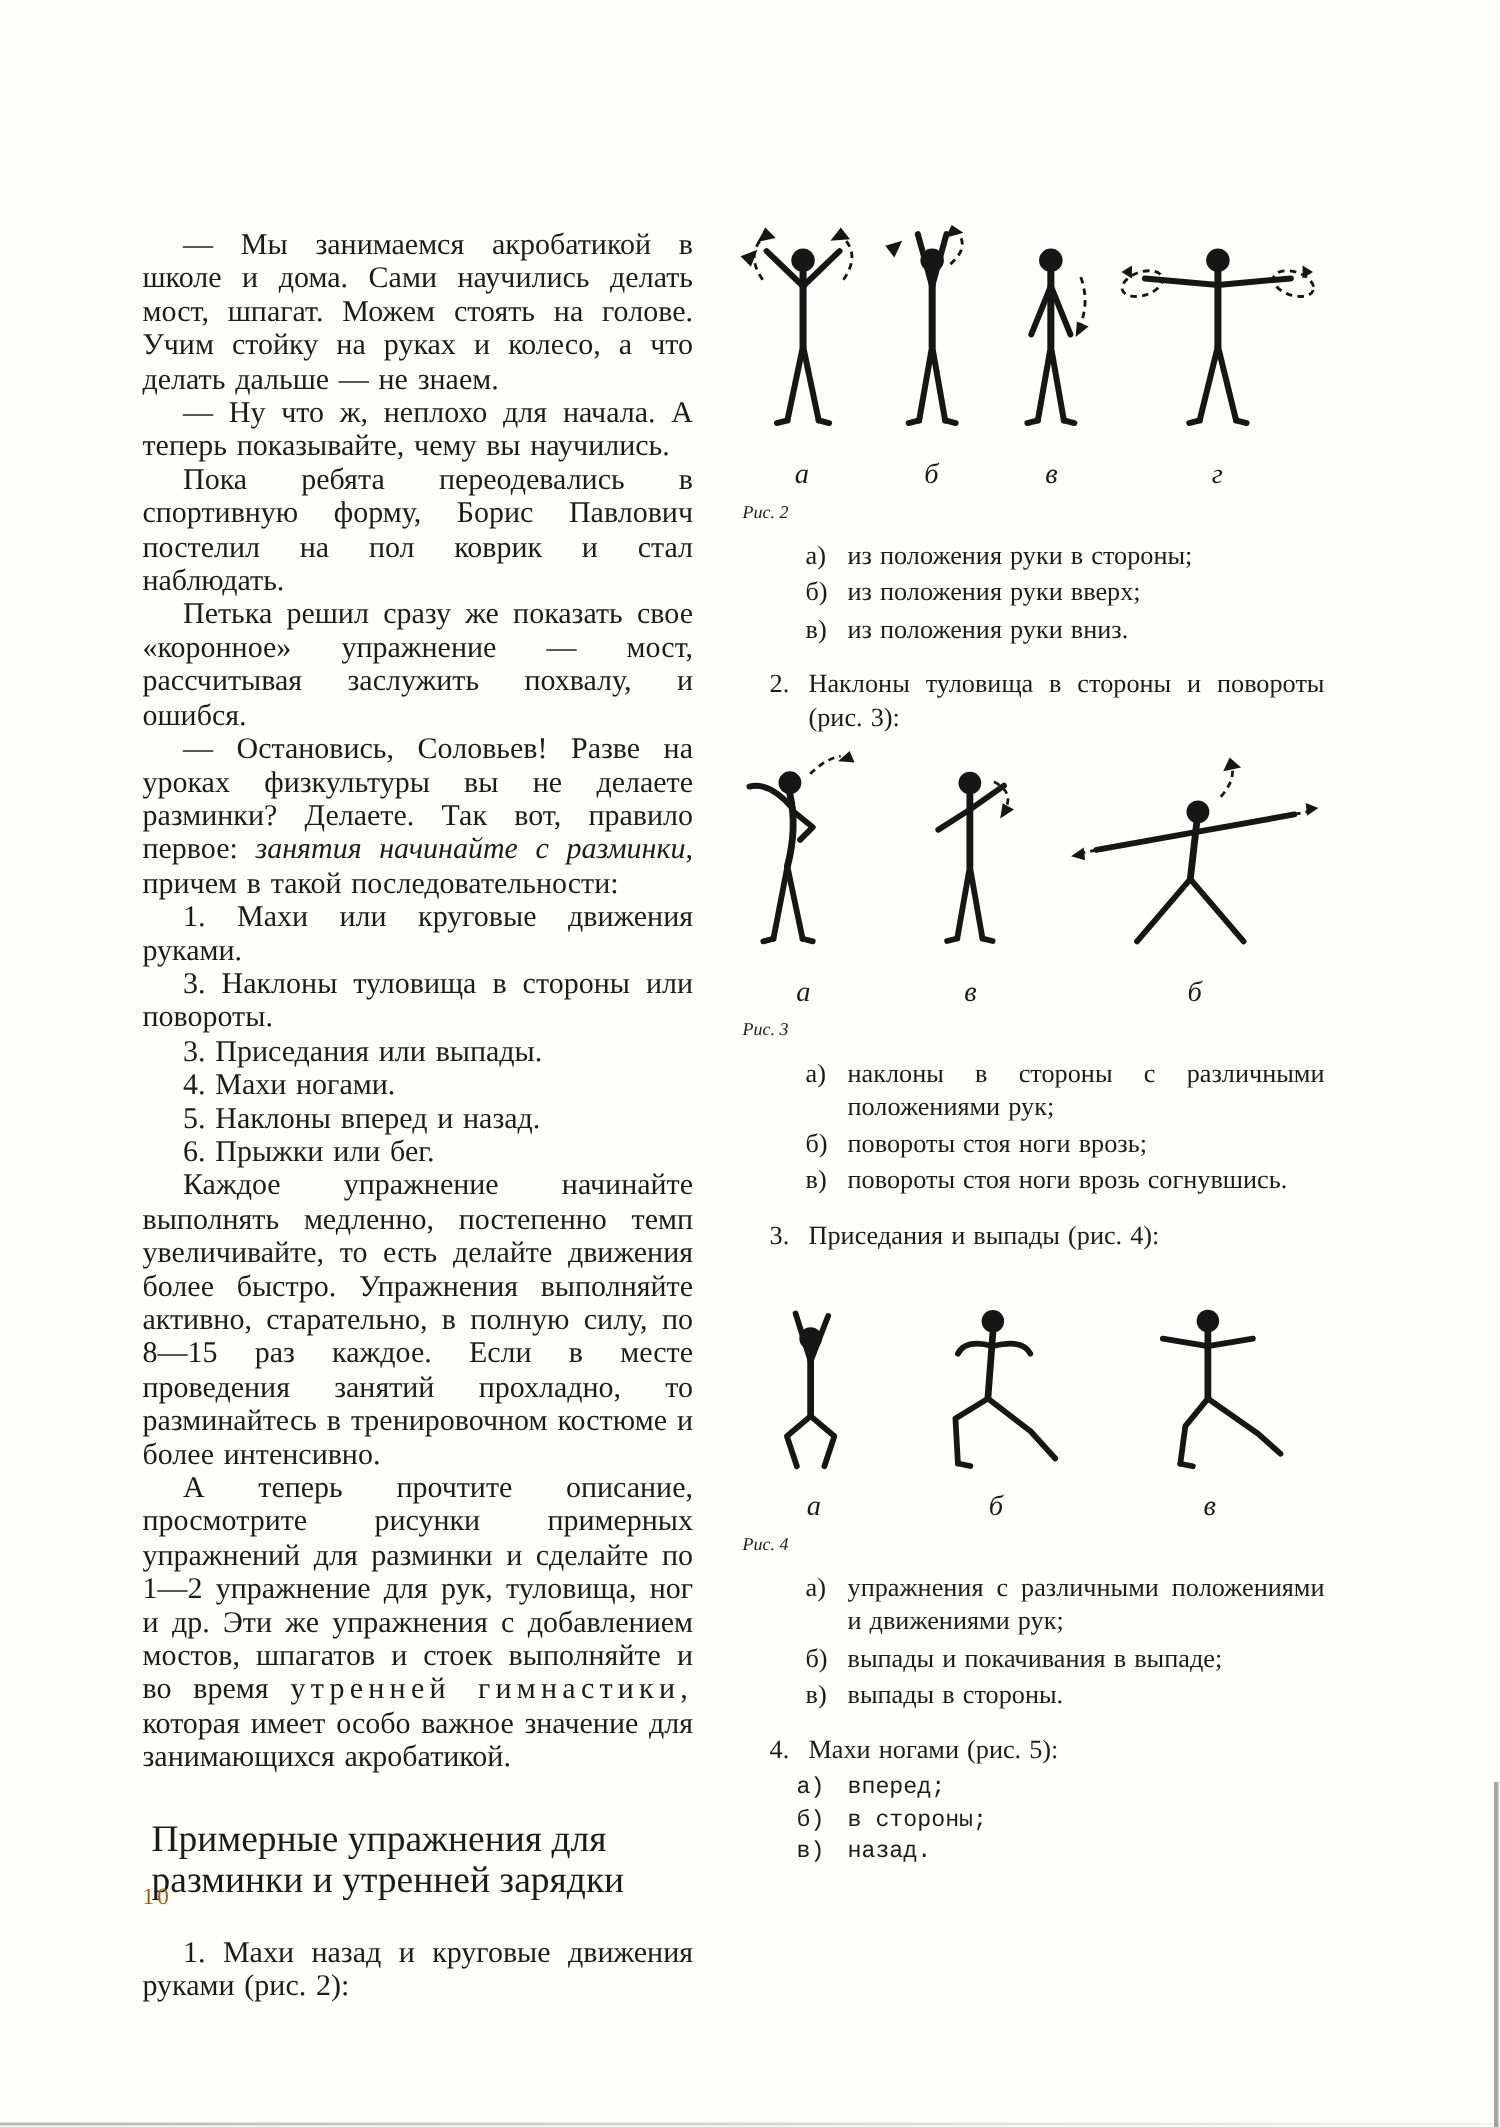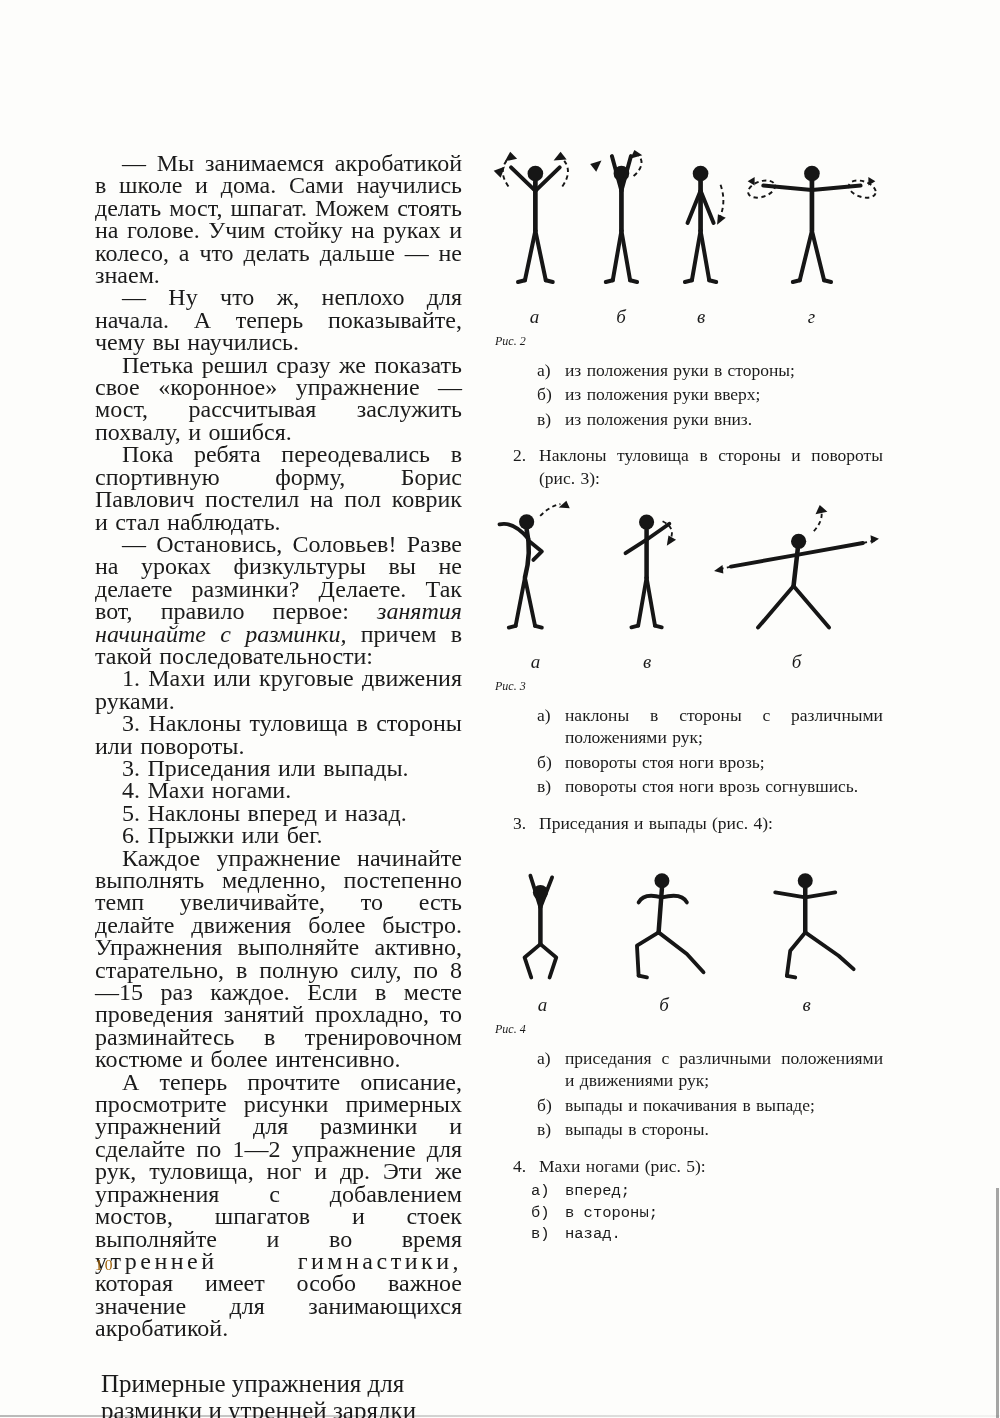--- a/index.html
+++ b/index.html
@@ -21,21 +21,21 @@
   .page::before {
     content:""; position:absolute; left:0; bottom:1px;
     width:100%; height:2px;
     background:linear-gradient(to right, rgba(60,60,60,.35), rgba(60,60,60,.05));
   }
 
   .col-left  { position:absolute; left:95px;  top:152px; width:367px; }
   .col-right { position:absolute; left:487px; top:150px; width:396px; }
 
   .para {
-    font-size:24px; line-height:22.4px;
+    font-size:20px; line-height:22.4px;
     text-align:justify; word-spacing:1.5px;
   }
   .indent { text-indent:27px; }
   .ital { font-style:italic; }
   .spaced { letter-spacing:3.5px; }
 
   .heading {
     font-weight:normal;
     font-size:25px; line-height:27px;
     margin:30px 0 24px 6px;
@@ -85,22 +85,22 @@
   }
 </style>
 </head>
 <body>
 
 <div class="page">
 
   <div class="col-left">
     <p class="para indent">— Мы занимаемся акробатикой в школе и дома. Сами научились делать мост, шпагат. Можем стоять на голове. Учим стойку на руках и колесо, а что делать дальше — не знаем.</p>
     <p class="para indent">— Ну что ж, неплохо для начала. А теперь показывайте, чему вы научились.</p>
+    <p class="para indent">Пока ребята переодевались в спортивную форму, Борис Павлович постелил на пол коврик и стал наблюдать.</p>
     <p class="para indent">Петька решил сразу же показать свое «коронное» упражнение — мост, рассчитывая заслужить похвалу, и ошибся.</p>
-    <p class="para indent">Пока ребята переодевались в спортивную форму, Борис Павлович постелил на пол коврик и стал наблюдать.</p>
 
     <p class="para indent"><span>— Остановись, Соловьев! Разве на уроках физкультуры вы не делаете разминки? Делаете. Так вот, правило первое: </span><span class="ital">занятия начинайте с разминки,</span><span> причем в такой последовательности:</span></p>
 
     <p class="para indent">1. Махи или круговые движения руками.</p>
     <p class="para indent">3. Наклоны туловища в стороны или повороты.</p>
     <p class="para indent">3. Приседания или выпады.</p>
     <p class="para indent">4. Махи ногами.</p>
     <p class="para indent">5. Наклоны вперед и назад.</p>
     <p class="para indent">6. Прыжки или бег.</p>
 
@@ -317,21 +317,21 @@
           </svg>
           <span class="pose-label">в</span>
         </div>
       </div>
       <div class="figcap">Рис. 4</div>
     </div>
 
     <div class="sublist">
       <div class="sub">
         <span class="m">а)</span>
-        <span class="t">приседания с различными положениями и движениями рук;</span>
+        <span class="t">упражнения с различными положениями и движениями рук;</span>
       </div>
       <div class="sub">
         <span class="m">б)</span>
         <span class="t">выпады и покачивания в выпаде;</span>
       </div>
       <div class="sub">
         <span class="m">в)</span>
         <span class="t">выпады в стороны.</span>
       </div>
     </div>

